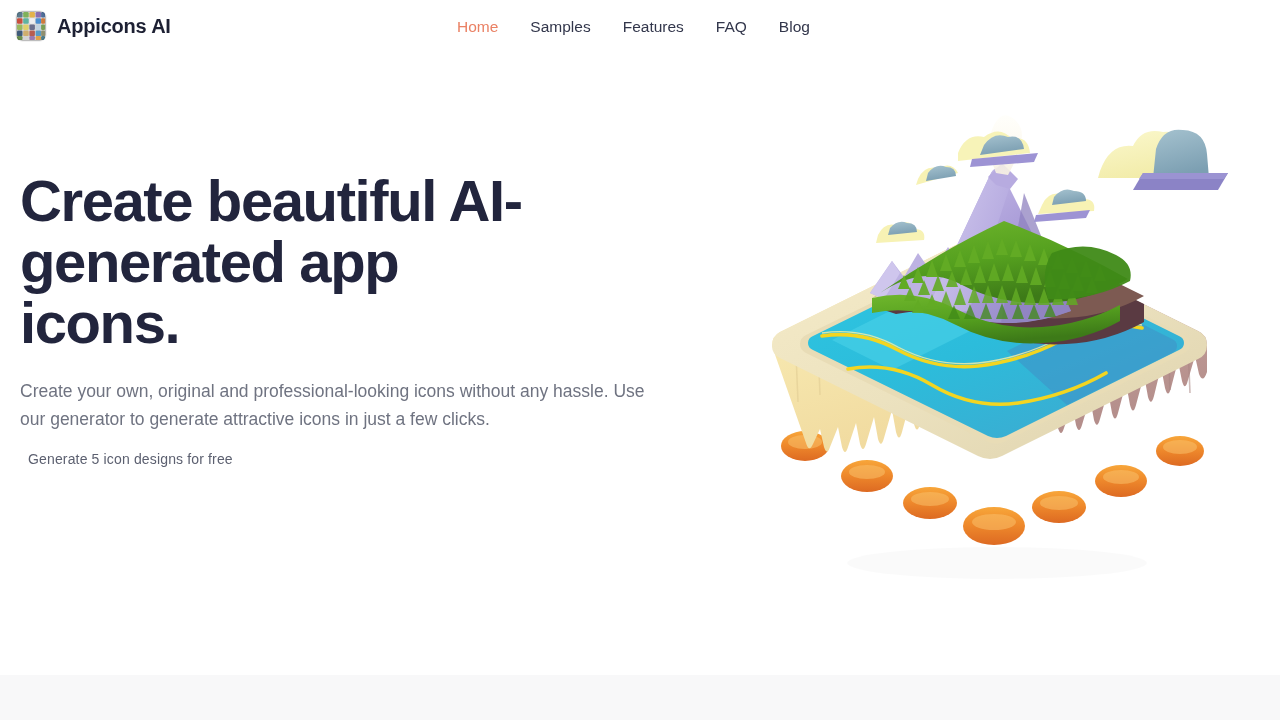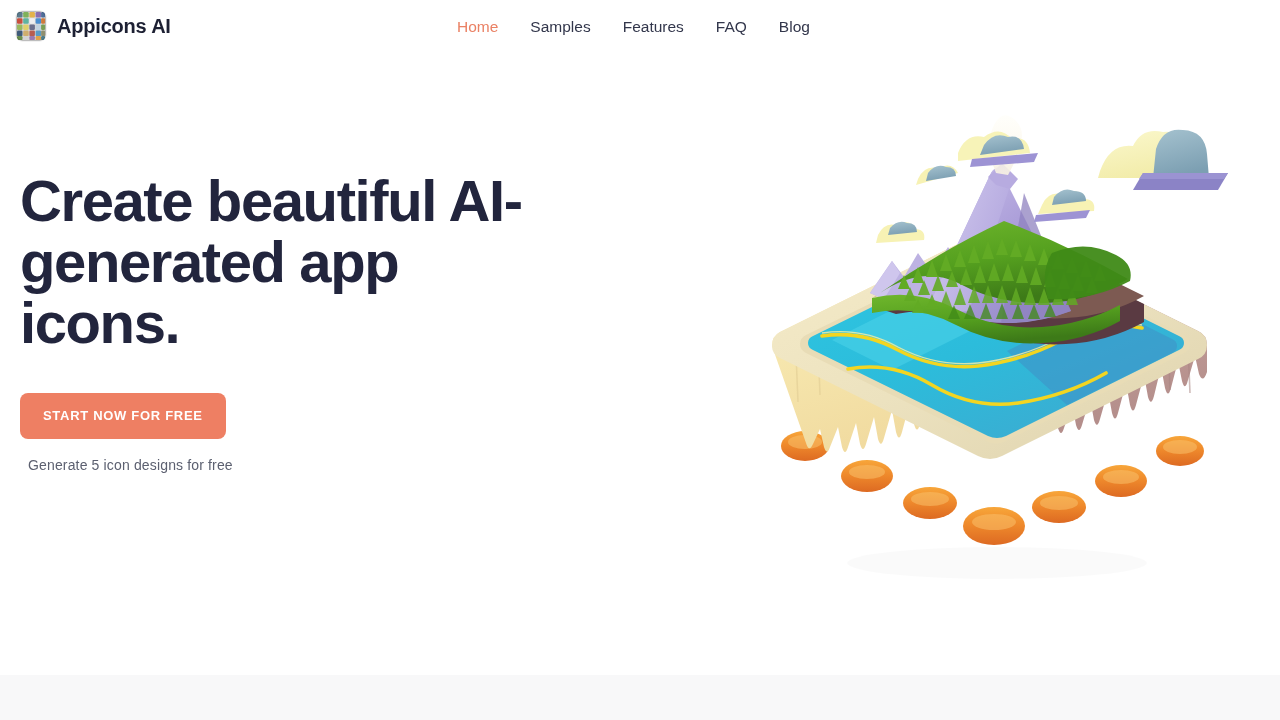--- a/index.html
+++ b/index.html
@@ -220,21 +220,21 @@
       <a class="nav-link" href="#">Features</a>
       <a class="nav-link" href="#">FAQ</a>
       <a class="nav-link" href="#">Blog</a>
     </nav>
   </header>
 
   <section class="hero">
 
     <div class="hero-copy">
       <h1 class="hero-title">Create beautiful AI-generated app icons.</h1>
-      <button class="cta-button" type="button">START NOW FOR FREE</button>
+      <p class="hero-sub">Create your own, original and professional-looking icons without any hassle. Use our generator to generate attractive icons in just a few clicks.</p>
       <div class="cta-note">Generate 5 icon designs for free</div>
     </div>
 
     <div class="hero-art">
       <svg viewBox="0 0 500 520" xmlns="http://www.w3.org/2000/svg" aria-hidden="true">
         <defs>
           <linearGradient id="gBaseL" x1="0" y1="0" x2="0.3" y2="1">
             <stop offset="0%" stop-color="#faf0c2"></stop>
             <stop offset="55%" stop-color="#f6e6ad"></stop>
             <stop offset="100%" stop-color="#f1dba0"></stop>

